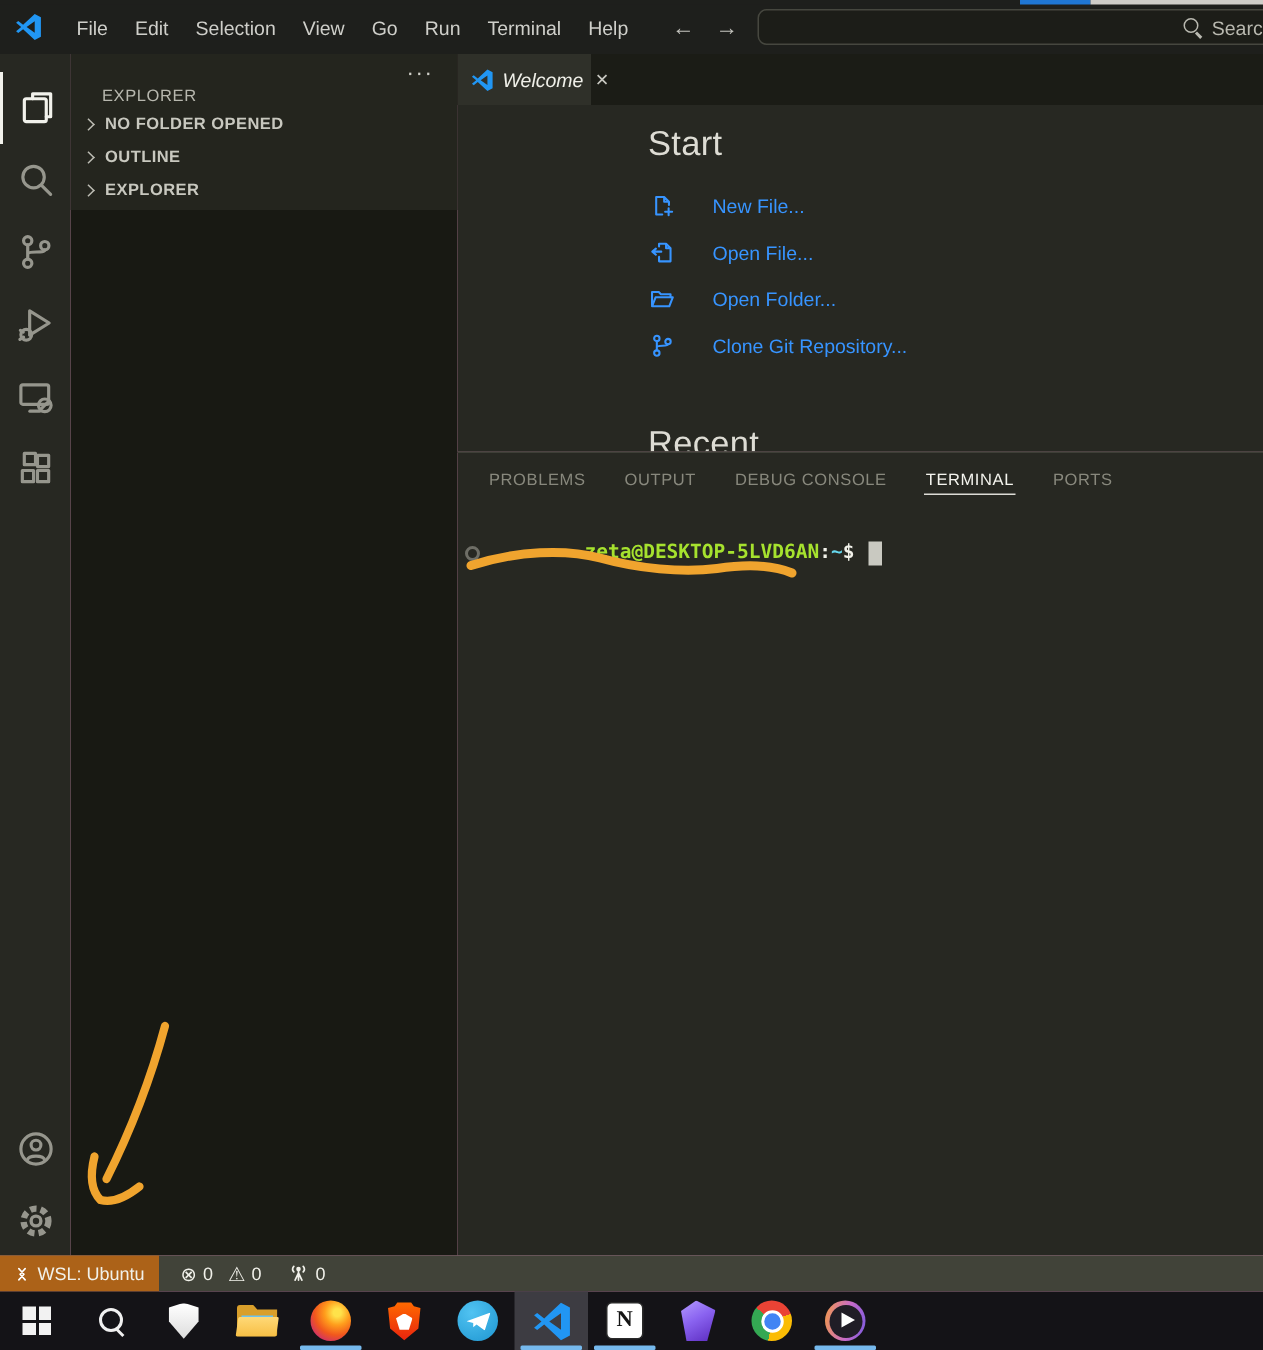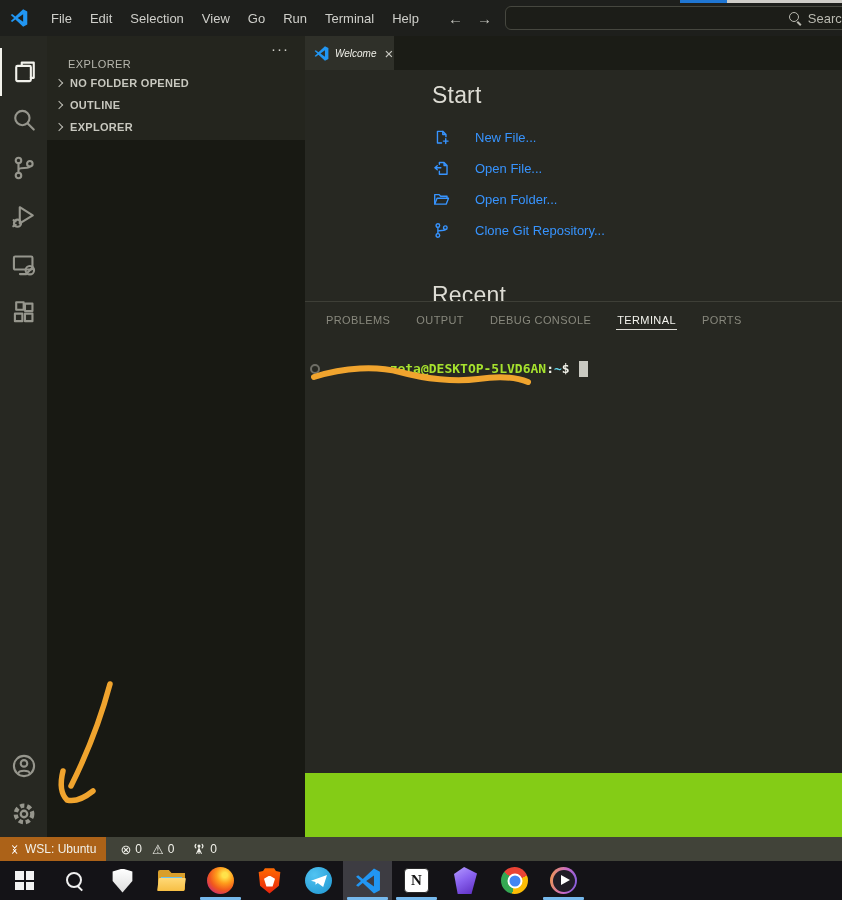--- a/index.html
+++ b/index.html
@@ -1,19 +1,19 @@
 <!DOCTYPE html>
 <html><head>
 <meta charset="utf-8">
 <style>
   * { margin:0; padding:0; box-sizing:border-box; }
   html,body { background:#111; }
   #screen {
     position:relative; width:842px; height:900px; overflow:hidden;
-    font-family:"Liberation Sans", sans-serif; background:#84cc16;
+    font-family:"Liberation Sans", sans-serif; background:#f9a8d4;
     -webkit-font-smoothing:antialiased;
   }
   .abs { position:absolute; }
 
   
   .edge { left:0; top:0; width:842px; height:3px; background:#1e1f1c; z-index:60; }
   .edge-blue { position:absolute; left:680px; top:0; width:47px; height:3px; background:#1f76d3; }
   .edge-light { position:absolute; left:727px; top:0; width:115px; height:3px; background:#cfcdc8; }
 
   
@@ -46,33 +46,33 @@
   .sb-more { position:absolute; right:16px; top:4px; color:#cfcfc8; font-size:15px; letter-spacing:1px; cursor:pointer; }
   .sb-section { position:absolute; left:0; width:258px; height:22px; display:flex; align-items:center; cursor:pointer; }
   .chev { width:6px; height:6px; border-right:1.6px solid #bdbdb4; border-bottom:1.6px solid #bdbdb4; transform:rotate(-45deg); margin-left:9px; }
   .sb-label { margin-left:8px; color:#c8c8bf; font-size:11px; font-weight:bold; letter-spacing:.3px; }
 
   
   .editor { left:305px; top:36px; width:537px; height:265px; background:#272822; }
   .tabsbar { position:absolute; left:0; top:0; width:537px; height:34px; background:#1b1c16; }
   .tab { position:absolute; left:0; top:0; width:89px; height:34px; background:#2f3029; display:flex; align-items:center; padding:0 9px; gap:6px; cursor:pointer; }
   .tab .tlogo { width:15px; height:15px; flex:0 0 auto; }
-  .tab-label { color:#f0f0e9; font-size:10px; font-style:italic; }
+  .tab-label { color:#f0f0e9; font-size:13px; font-style:italic; }
   .tab-close { color:#c9c9c2; font-size:15px; margin-left:2px; cursor:pointer; line-height:1; }
   .welcome { position:absolute; left:0; top:34px; width:629px; height:231px; overflow:hidden; }
   .w-head { position:absolute; left:127px; color:#dddcd4; font-size:23px; font-weight:300; letter-spacing:.2px; }
   .start-head { top:12px; }
   .recent-head { top:212px; }
   .start-links { position:absolute; left:128px; top:52px; }
   .slink { display:flex; align-items:center; gap:25px; height:31px; color:#3794ff; cursor:pointer; }
   .slink svg { width:17px; height:17px; flex:0 0 auto; }
   .slink-label { font-size:13px; }
 
   
-  .panel { left:305px; top:301px; width:537px; height:472px; background:#272822; border-top:1px solid #3e3f37; }
+  .panel { left:305px; top:301px; width:537px; height:536px; background:#272822; border-top:1px solid #3e3f37; }
   .ptabs { position:absolute; left:20px; top:0; height:36px; display:flex; align-items:center; gap:0; }
   .ptab { color:#88887d; font-size:11px; letter-spacing:.4px; margin-right:24px; padding:3px 1px; cursor:pointer; }
   .ptab.active { color:#f4f4ee; border-bottom:1px solid #dddcd6; }
   .term-row { position:absolute; left:5px; top:44px; display:flex; align-items:center; }
   .decoration-circle { width:10px; height:10px; border:2px solid #6e6e66; border-radius:50%; margin-right:7px; }
   .prompt { font-family:"DejaVu Sans Mono", monospace; font-size:13px; font-weight:bold; white-space:pre; }
   .p-green { color:#a6e22e; }
   .p-white { color:#f2f2ea; }
   .p-blue { color:#66d9ef; }
   .cursor-block { width:9px; height:16px; background:#c9c9c1; margin-left:9px; }

